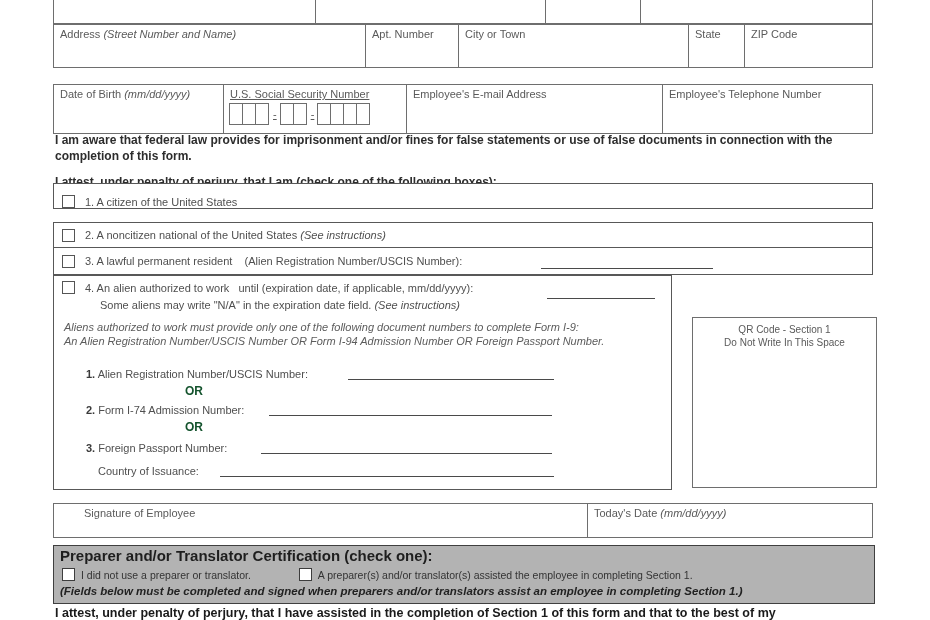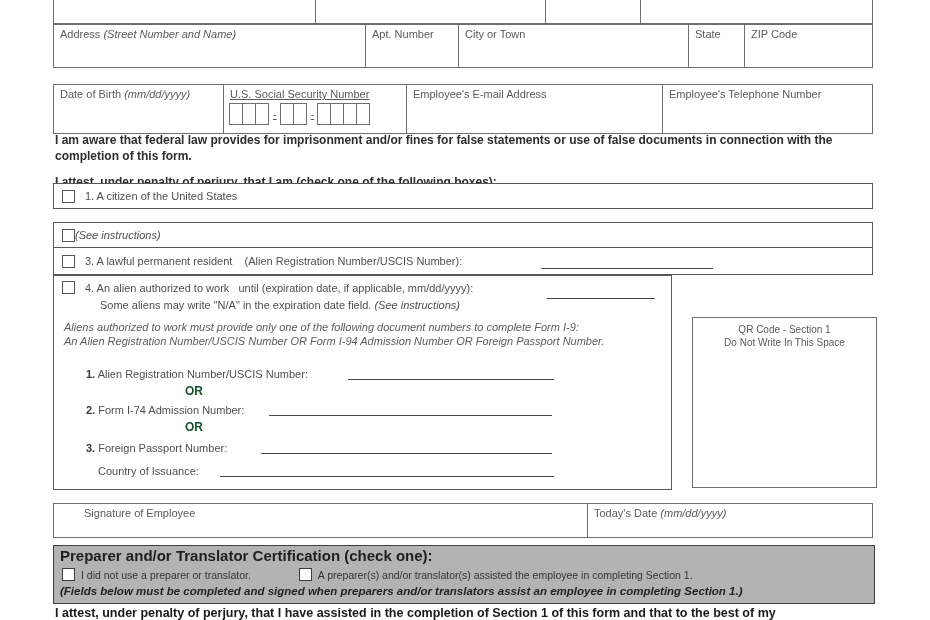--- a/index.html
+++ b/index.html
@@ -105,27 +105,28 @@
       <span>Employee's E-mail Address</span>
     </div>
     <div class="cell" style="flex:1;">
       <span>Employee's Telephone Number</span>
     </div>
   </div>
 
   <div class="bold-par" style="left:55px;top:132px;width:800px;">I am aware that federal law provides for imprisonment and/or fines for false statements or use of false documents in connection with the completion of this form.</div>
   <div class="bold-par" style="left:55px;top:174px;width:800px;">I attest, under penalty of perjury, that I am (check one of the following boxes):</div>
 
-  <div class="optrow" style="top:183px;">
+  <div class="optrow" style="top:183px;align-items:flex-end;">
     <span class="cb"></span>
     <span class="optlabel">1. A citizen of the United States</span>
   </div>
 
   <div class="optrow" style="top:222px;">
     <span class="cb"></span>
+    <span class="optlabel">2. A noncitizen national of the United States </span>
     <span class="optlabel hint" style="margin-left:0;">(See instructions)</span>
   </div>
 
   <div class="optrow" style="top:247px;height:28px;">
     <span class="cb"></span>
     <span class="optlabel">3. A lawful permanent resident    </span>
     <span class="optlabel" style="margin-left:0;">(Alien Registration Number/USCIS Number):</span>
     <span class="wline" style="left:487px;width:172px;bottom:5px;"></span>
   </div>
 

